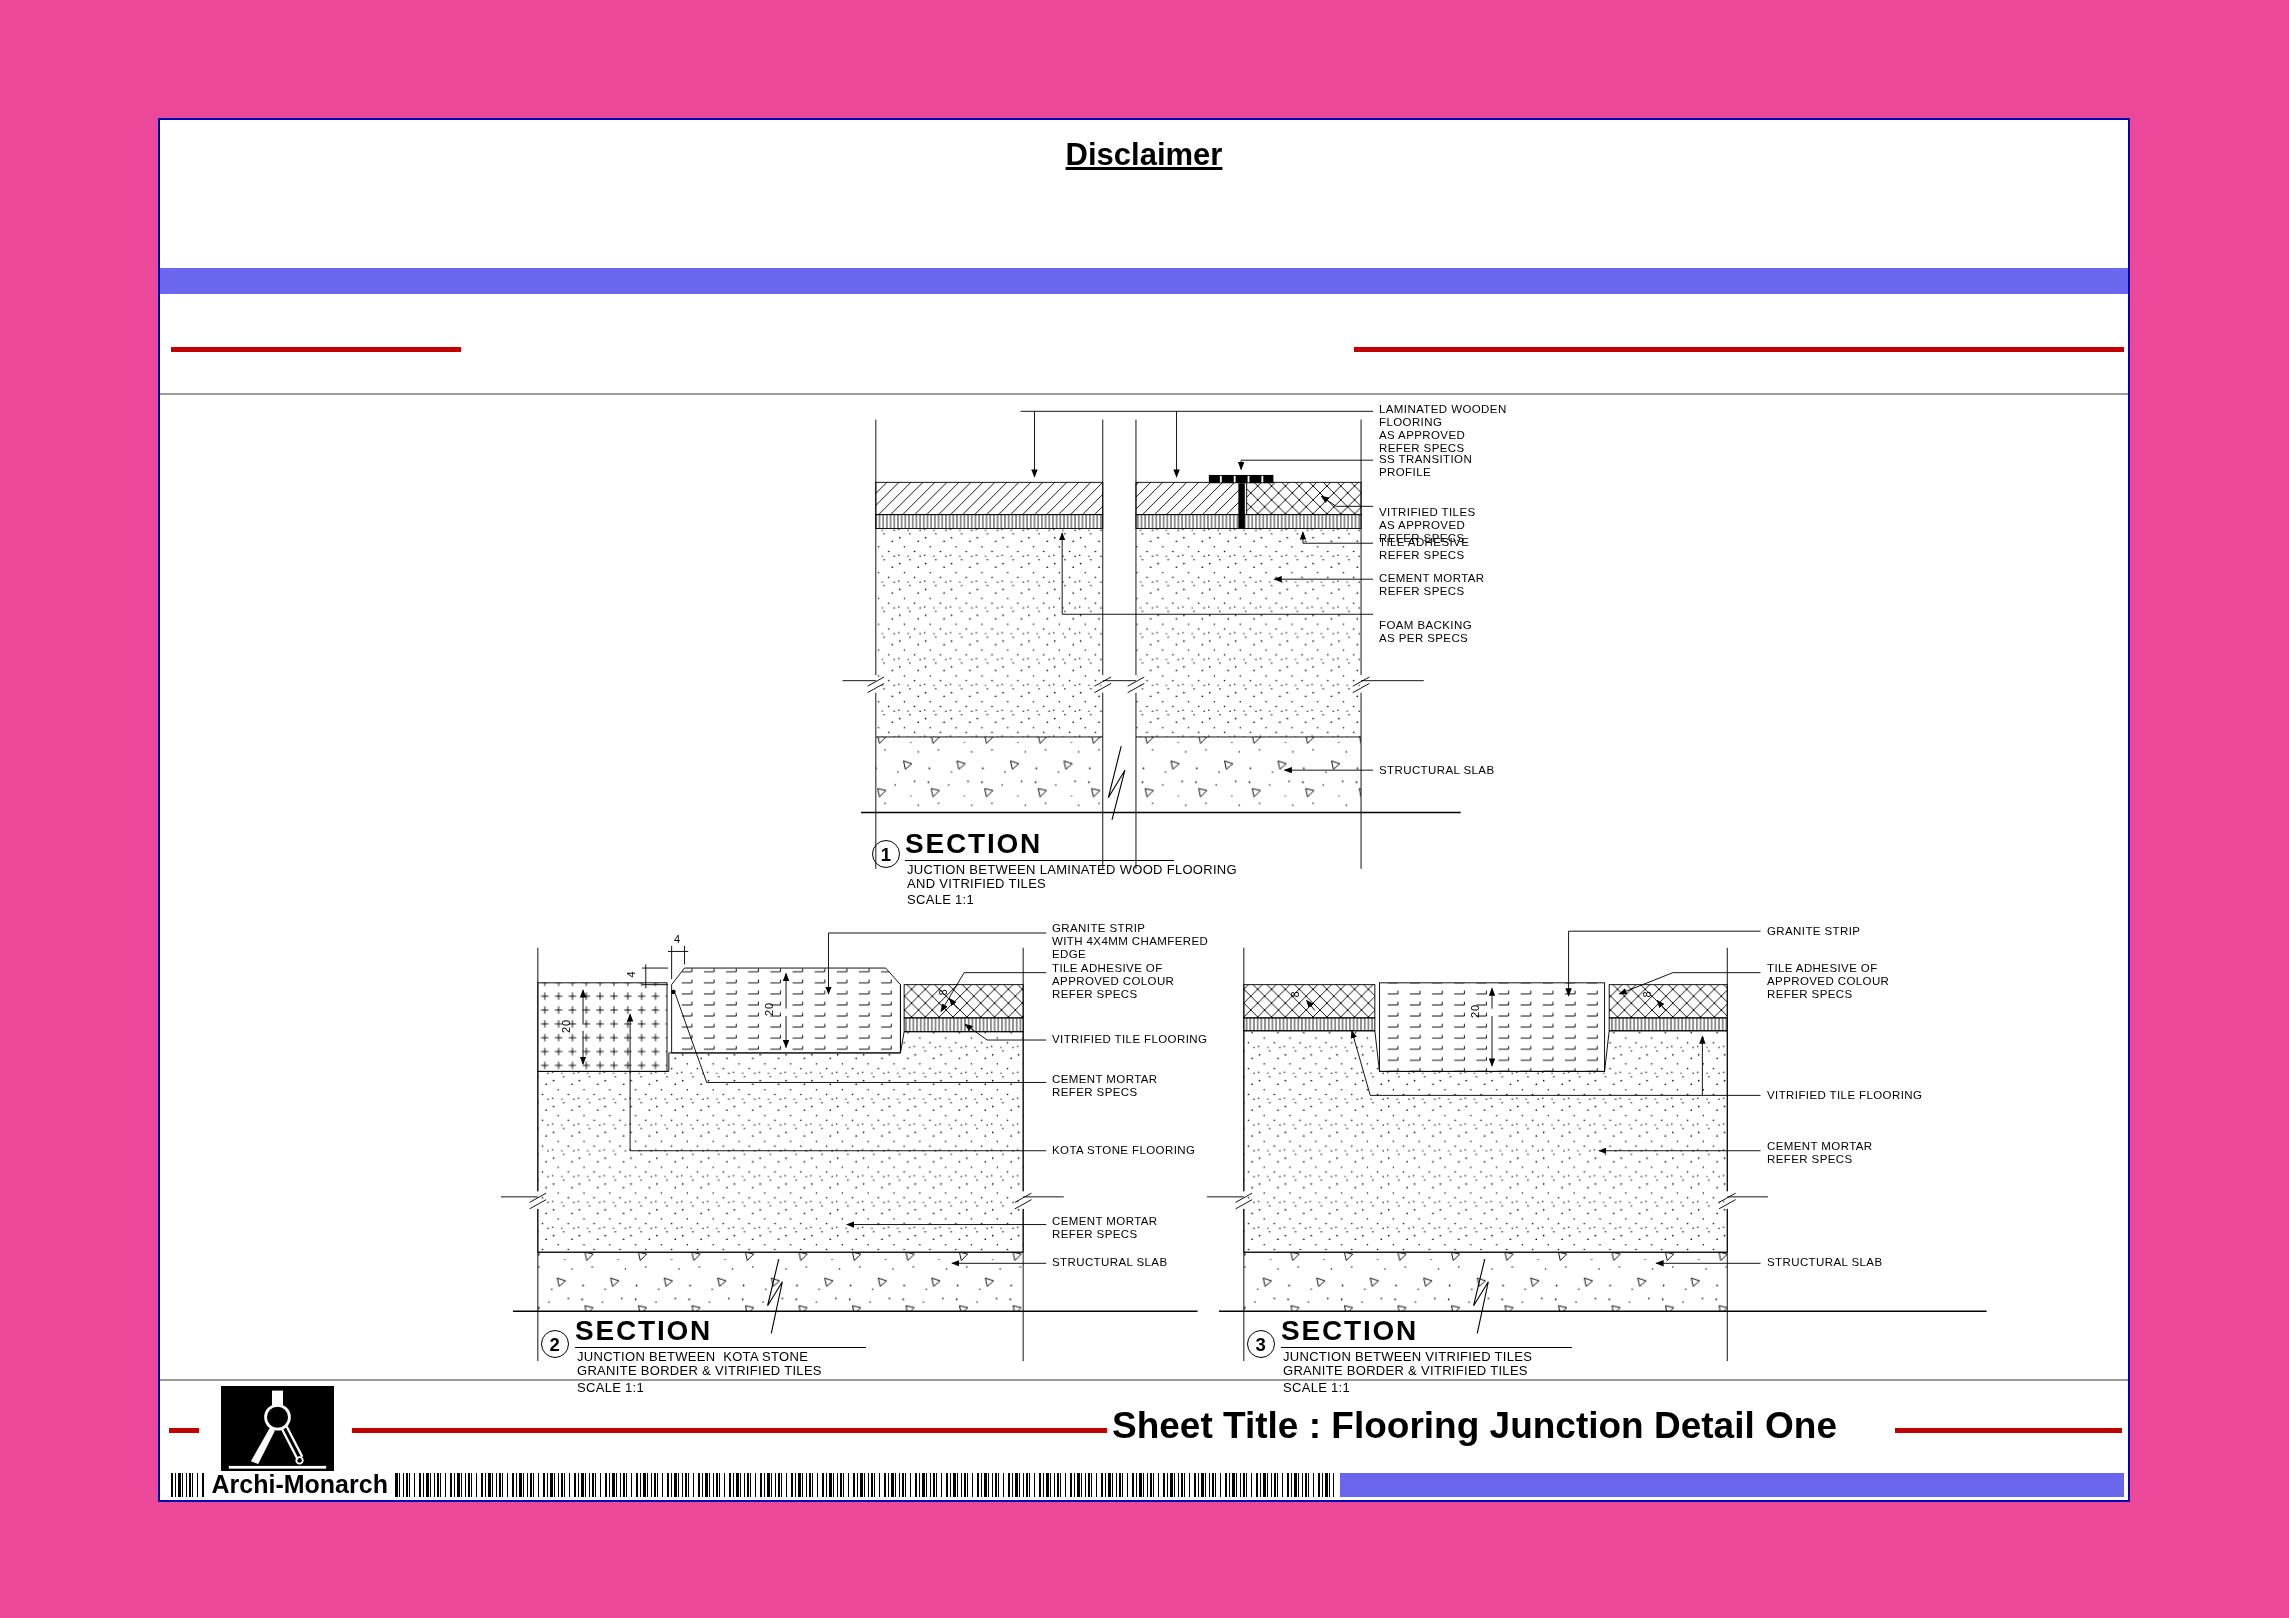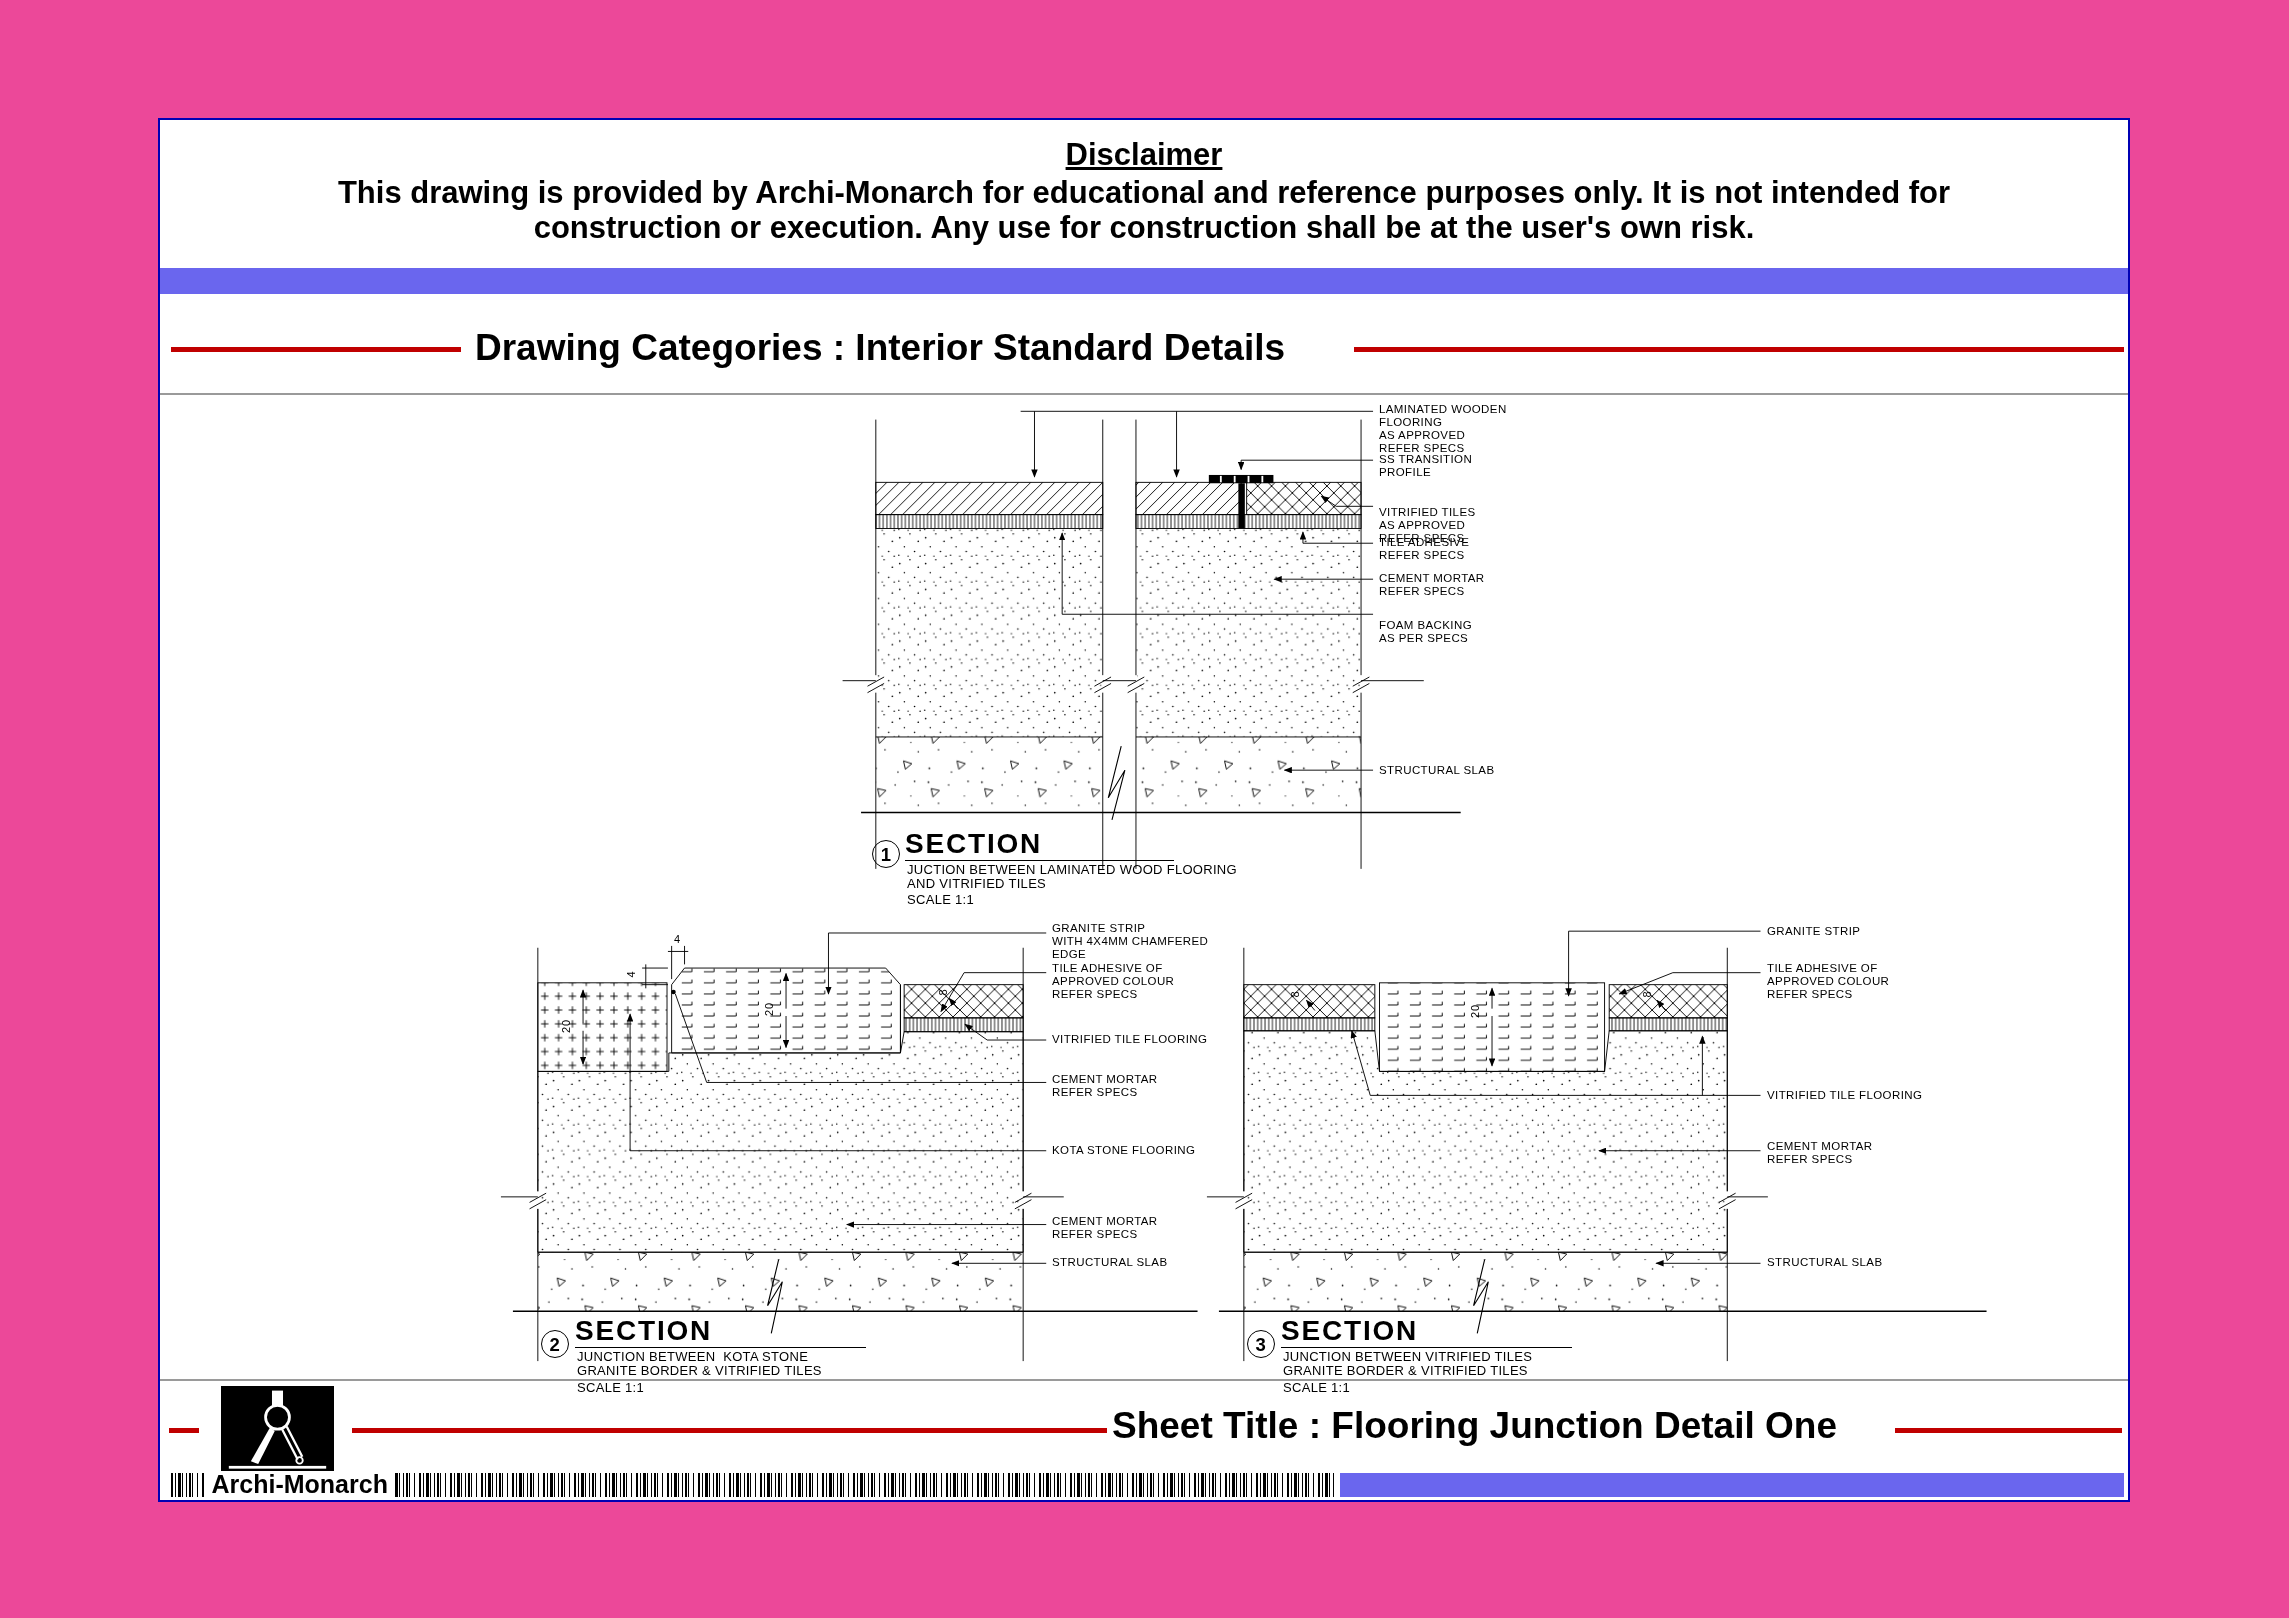--- a/index.html
+++ b/index.html
@@ -90,26 +90,23 @@
     <marker id="arr" markerWidth="9" markerHeight="7" refX="8" refY="3.5" orient="auto">
       <path d="M0,0 L9,3.5 L0,7 Z" fill="#000"></path>
     </marker>
   </defs>
 </svg>
 
 <div class="page">
   <div class="sheet">
 
     <div class="abs disc-title">Disclaimer</div>
-    <div class="abs disc-body">This drawing is provided by Archi-Monarch for educational and reference purposes only. It is not intended for
-construction or execution. Any use for construction shall be at the user's own risk.</div>
     <div class="abs bluebar"></div>
 
     <div class="abs redline" style="left:11px;top:227px;width:290px;"></div>
-    <div class="abs cat-head">Drawing Categories : Interior Standard Details</div>
     <div class="abs redline" style="left:1194px;top:227px;width:770px;"></div>
     <div class="abs grayline" style="top:273px;"></div>
 
     <div class="draw" style="left:710px;top:283px;width:674px;height:512px;">
       <svg width="674" height="512" viewBox="0 0 730 555">
         <g stroke="#000" stroke-width="1" fill="none">
           <line x1="6" y1="18" x2="6" y2="505"></line>
             <line x1="252" y1="18" x2="252" y2="505"></line>
           <line x1="288" y1="18" x2="288" y2="505"></line>
             <line x1="532" y1="18" x2="532" y2="505"></line>

